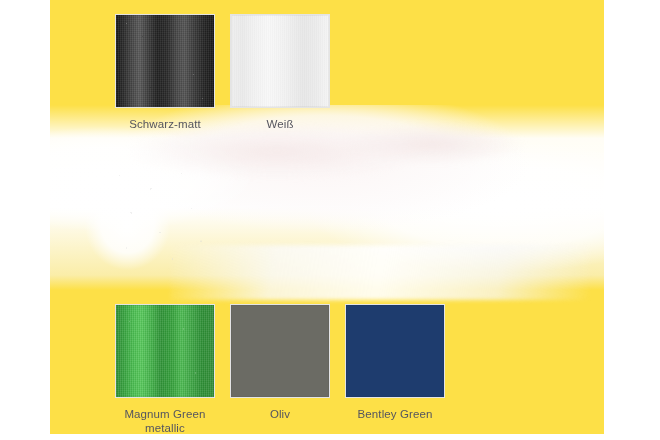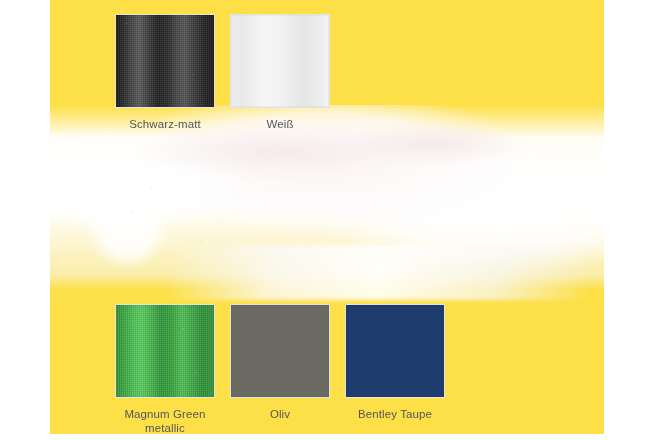--- a/index.html
+++ b/index.html
@@ -278,18 +278,18 @@
         <div class="swatch-cell">
           <div class="chip finish-flat" style="background: rgb(107, 107, 100);">
             <div class="edge-shadow"></div>
           </div>
           <div class="label">Oliv</div>
         </div>
         <div class="swatch-cell">
           <div class="chip finish-flat" style="background: rgb(30, 60, 110);">
             <div class="edge-shadow"></div>
           </div>
-          <div class="label">Bentley Taupe</div>
+          <div class="label">Bentley Green</div>
         </div>
       </div>
 
   </div>
 </div>
 
 </body></html>

